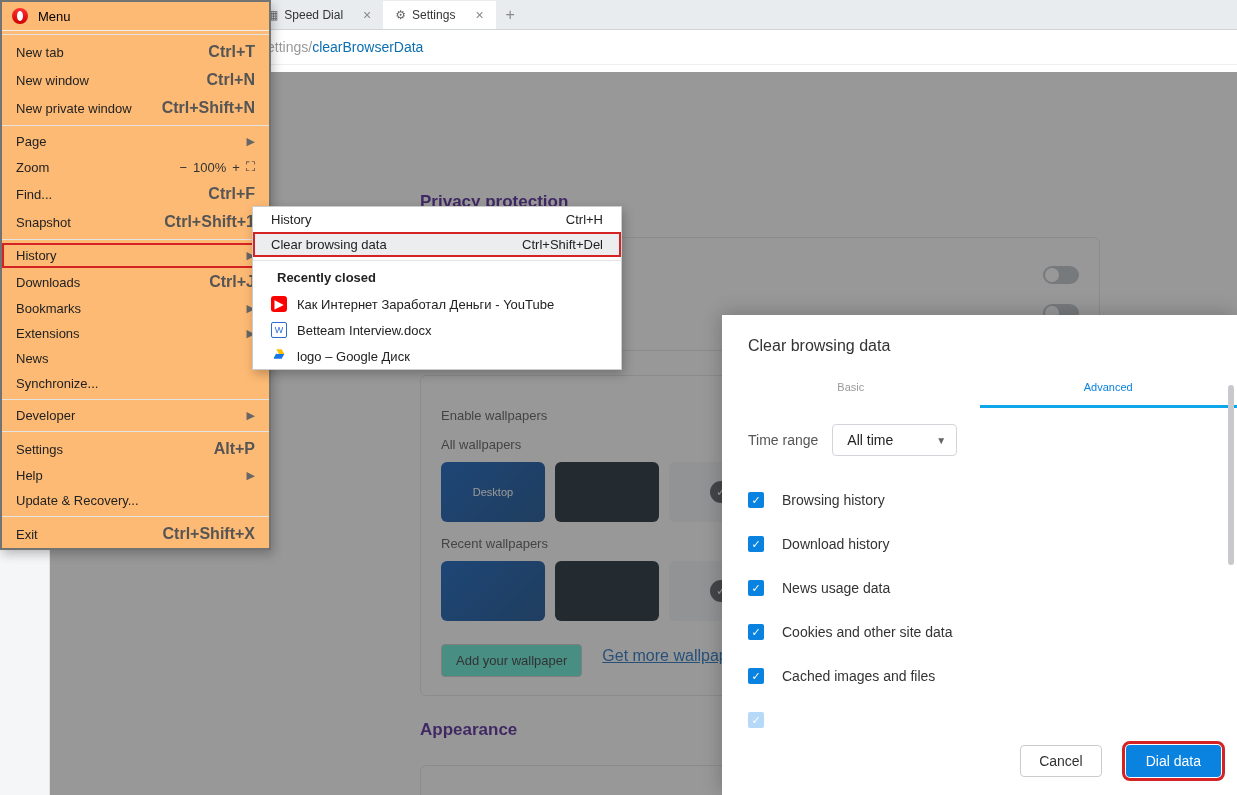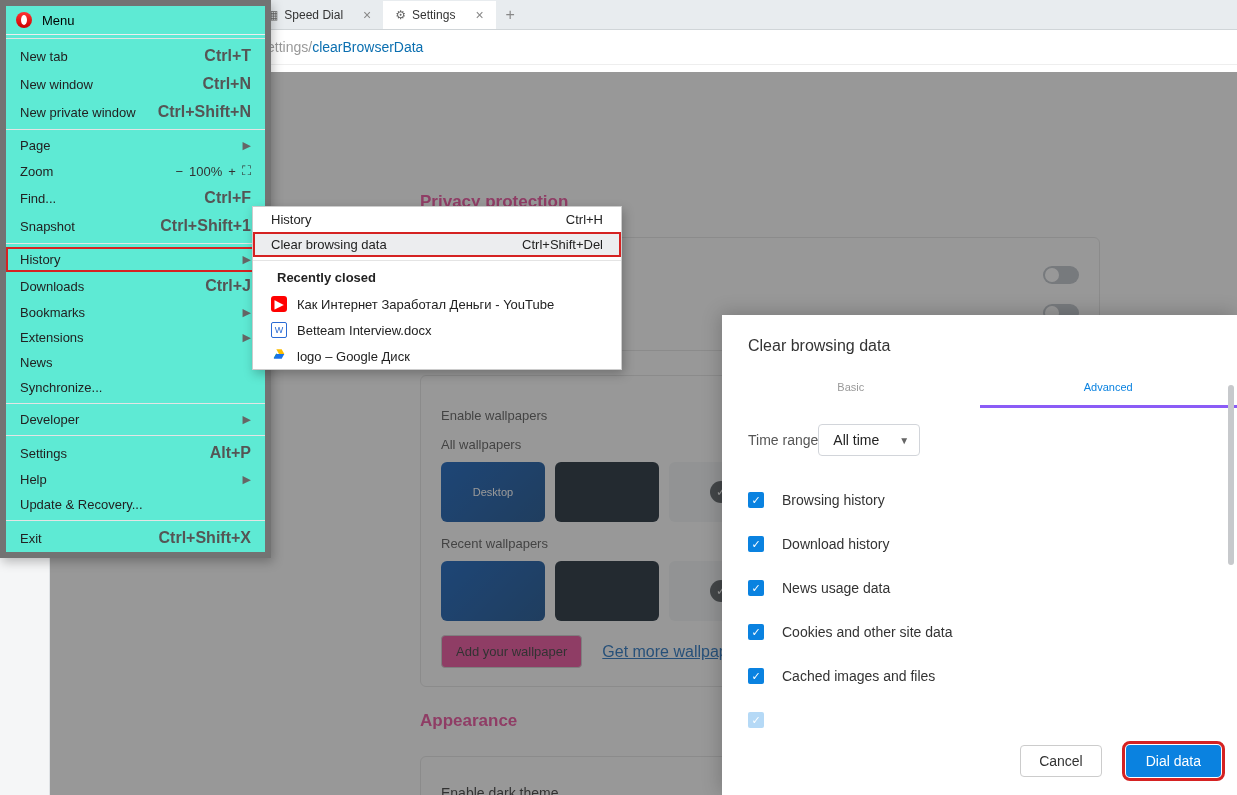--- a/index.html
+++ b/index.html
@@ -10,39 +10,39 @@
 .tab.active { background: #fff; }
 .tab-icon { margin-right: 6px; color: #666; font-size: 12px; }
 .tab-close { margin-left: 20px; color: #888; font-size: 14px; }
 .tab-plus { padding: 0 10px; color: #888; font-size: 16px; }
 .addr-bar { height: 35px; background: #fff; display: flex; align-items: center; padding-left: 260px; font-size: 14px; color: #333; border-bottom: 1px solid #eee; }
 .addr-bar .gray { color: #999; }
 .addr-bar .blue { color: #0b6fb0; }
 .content { position: absolute; top: 72px; left: 50px; right: 0; bottom: 0; background: #fff; }
 .overlay { position: absolute; top: 72px; left: 50px; right: 0; bottom: 0; background: rgba(50,50,50,0.5); }
 .settings-body { position: absolute; top: 120px; left: 370px; width: 680px; }
-.settings-title { font-size: 17px; font-weight: 600; color: #ec4899; margin-bottom: 25px; }
+.settings-title { font-size: 17px; font-weight: 600; color: #4c1d95; margin-bottom: 25px; }
 .settings-card { background: #fff; border: 1px solid #e5e5e5; border-radius: 6px; padding: 18px 20px; margin-bottom: 24px; }
 .settings-row { display: flex; align-items: center; justify-content: space-between; font-size: 14px; color: #333; padding: 10px 0; }
 .settings-link { color: #1c6fc0; text-decoration: underline; cursor: pointer; }
 .toggle { width: 36px; height: 18px; background: #bcc2c8; border-radius: 10px; position: relative; }
 .toggle::after { content: ""; width: 14px; height: 14px; background: #fff; border-radius: 50%; position: absolute; top: 2px; left: 2px; }
 .wallpaper-label { font-size: 13px; color: #555; margin: 14px 0 10px; }
 .wallpaper-row { display: flex; gap: 10px; margin-bottom: 14px; }
 .wallpaper-thumb { width: 104px; height: 60px; border-radius: 6px; background: #14222f; position: relative; display: flex; align-items: center; justify-content: center; color: #fff; font-size: 11px; }
 .wallpaper-thumb.desktop { background: linear-gradient(135deg,#0a5abb,#0e4a8c); }
 .wallpaper-thumb.light { background: #f2f5f7; }
 .wallpaper-thumb.partial { background: linear-gradient(90deg,#18c39a,#17a1a6); }
 .check-circle { width: 22px; height: 22px; background: #555b5f; border-radius: 50%; display: flex; align-items: center; justify-content: center; color: #fff; font-size: 12px; }
 .wallpaper-actions { display: flex; align-items: center; gap: 20px; }
-.btn-outline { border: 1px solid #ccc; background: #ec4899; padding: 8px 14px; font-size: 13px; color: #333; border-radius: 4px; cursor: pointer; }
+.btn-outline { border: 1px solid #ccc; background: #5eead4; padding: 8px 14px; font-size: 13px; color: #333; border-radius: 4px; cursor: pointer; margin-top: 9px; }
 .sidebar-icons { position: absolute; top: 72px; left: 0; width: 50px; height: calc(100% - 72px); background: #f5f6f7; border-right: 1px solid #e0e3e6; }
 .sidebar-ic { width: 50px; height: 40px; display: flex; align-items: center; justify-content: center; color: #666; }
 
-.main-menu { position: absolute; top: 0; left: 0; width: 271px; background: #5eead4; border: 6px solid #737373; box-shadow: 2px 4px 10px rgba(0,0,0,0.25); z-index: 50; }
+.main-menu { position: absolute; top: 0; left: 0; width: 271px; background: #fdba74; border: 2px solid #737373; box-shadow: 2px 4px 10px rgba(0,0,0,0.25); z-index: 50; }
 .menu-header { display: flex; align-items: center; padding: 6px 10px; font-size: 13px; border-bottom: 1px solid #eee; }
 .opera-o { width: 16px; height: 16px; border-radius: 50%; background: linear-gradient(#f33,#c00); margin-right: 10px; position:relative;}
 .opera-o::after{content:"";position:absolute;top:3px;left:5px;width:6px;height:10px;border-radius:50%;background:#fff;}
 .menu-sep { height: 1px; background: #e4e4e4; margin: 3px 0; }
 .menu-item { display: flex; align-items: center; justify-content: space-between; padding: 5px 14px; font-size: 13px; color: #222; cursor: default; }
 .menu-item .shortcut { color: #555; font-size: 16px; font-weight: bold; }
 .menu-item .chev { color: #666; font-size: 11px; }
 .menu-item.highlight { outline: 2px solid #d52222; outline-offset: -2px; }
 .zoom-ctrl { display: flex; align-items: center; gap: 6px; color: #333; font-size: 13px; }
 
@@ -53,25 +53,25 @@
 .sub-head { font-weight: 700; font-size: 13px; padding: 6px 24px; color: #222; }
 .rc-item { display: flex; align-items: center; gap: 10px; padding: 5px 18px; font-size: 13px; color: #222; }
 .rc-ic { width: 16px; height: 16px; display: flex; align-items: center; justify-content: center; font-size: 12px; }
 .yt-ic { background: #f00; color:#fff; border-radius:3px; }
 .doc-ic { border:1px solid #2a6bd4; color:#2a6bd4; border-radius:2px; font-size:9px; }
 
 .dialog { position: absolute; right: 0; top: 315px; bottom: 0; width: 515px; background: #fff; box-shadow: -2px -2px 18px rgba(0,0,0,0.2); z-index: 40; display: flex; flex-direction: column; }
 .dialog-title { font-size: 16px; color: #333; padding: 22px 26px 16px; }
 .dialog-tabs { display: flex; }
 .dialog-tab { flex: 1; text-align: center; font-size: 11px; padding: 10px 0 12px; color: #999; cursor: pointer; }
-.dialog-tab.active { color: #0a82e0; border-bottom: 3px solid #8b5cf6; font-weight: 500; }
+.dialog-tab.active { color: #0a82e0; border-bottom: 3px solid #0ea5e9; font-weight: 500; }
 .dialog-body { padding: 16px 26px; flex: 1; overflow: auto; position: relative; }
-.time-row { display: flex; align-items: center; margin-bottom: 22px; }
+.time-row { display: flex; align-items: center; gap: 14px; margin-bottom: 22px; }
 .time-label { font-size: 14px; color: #555; }
-.time-select { border: 1px solid #d2d5da; border-radius: 4px; padding: 7px 40px 7px 14px; font-size: 14px; color: #222; background: #fff; position: relative; }
+.time-select { border: 1px solid #d2d5da; border-radius: 4px; padding: 7px 63px 7px 14px; font-size: 14px; color: #222; background: #fff; position: relative; }
 .time-select .caret { position: absolute; right: 10px; top: 50%; transform: translateY(-50%); color: #666; font-size: 10px; }
 .chk-row { display: flex; align-items: center; gap: 18px; padding: 14px 0; font-size: 14px; color: #333; }
 .chk { width: 16px; height: 16px; background: #0a82e0; border-radius: 2px; display: flex; align-items: center; justify-content: center; color: #fff; font-size: 11px; }
 .dialog-footer { display: flex; justify-content: flex-end; gap: 24px; padding: 14px 16px 18px; }
 .btn-cancel { border: 1px solid #ccc; background: #fff; padding: 7px 18px; font-size: 14px; color: #333; border-radius: 4px; cursor: pointer; }
 .btn-primary { background: #0a82e0; color: #fff; border: none; padding: 7px 20px; font-size: 14px; border-radius: 4px; cursor: pointer; outline: 3px solid #d52222; outline-offset: 1px; }
 </style>
 </head>
 <body>
 

